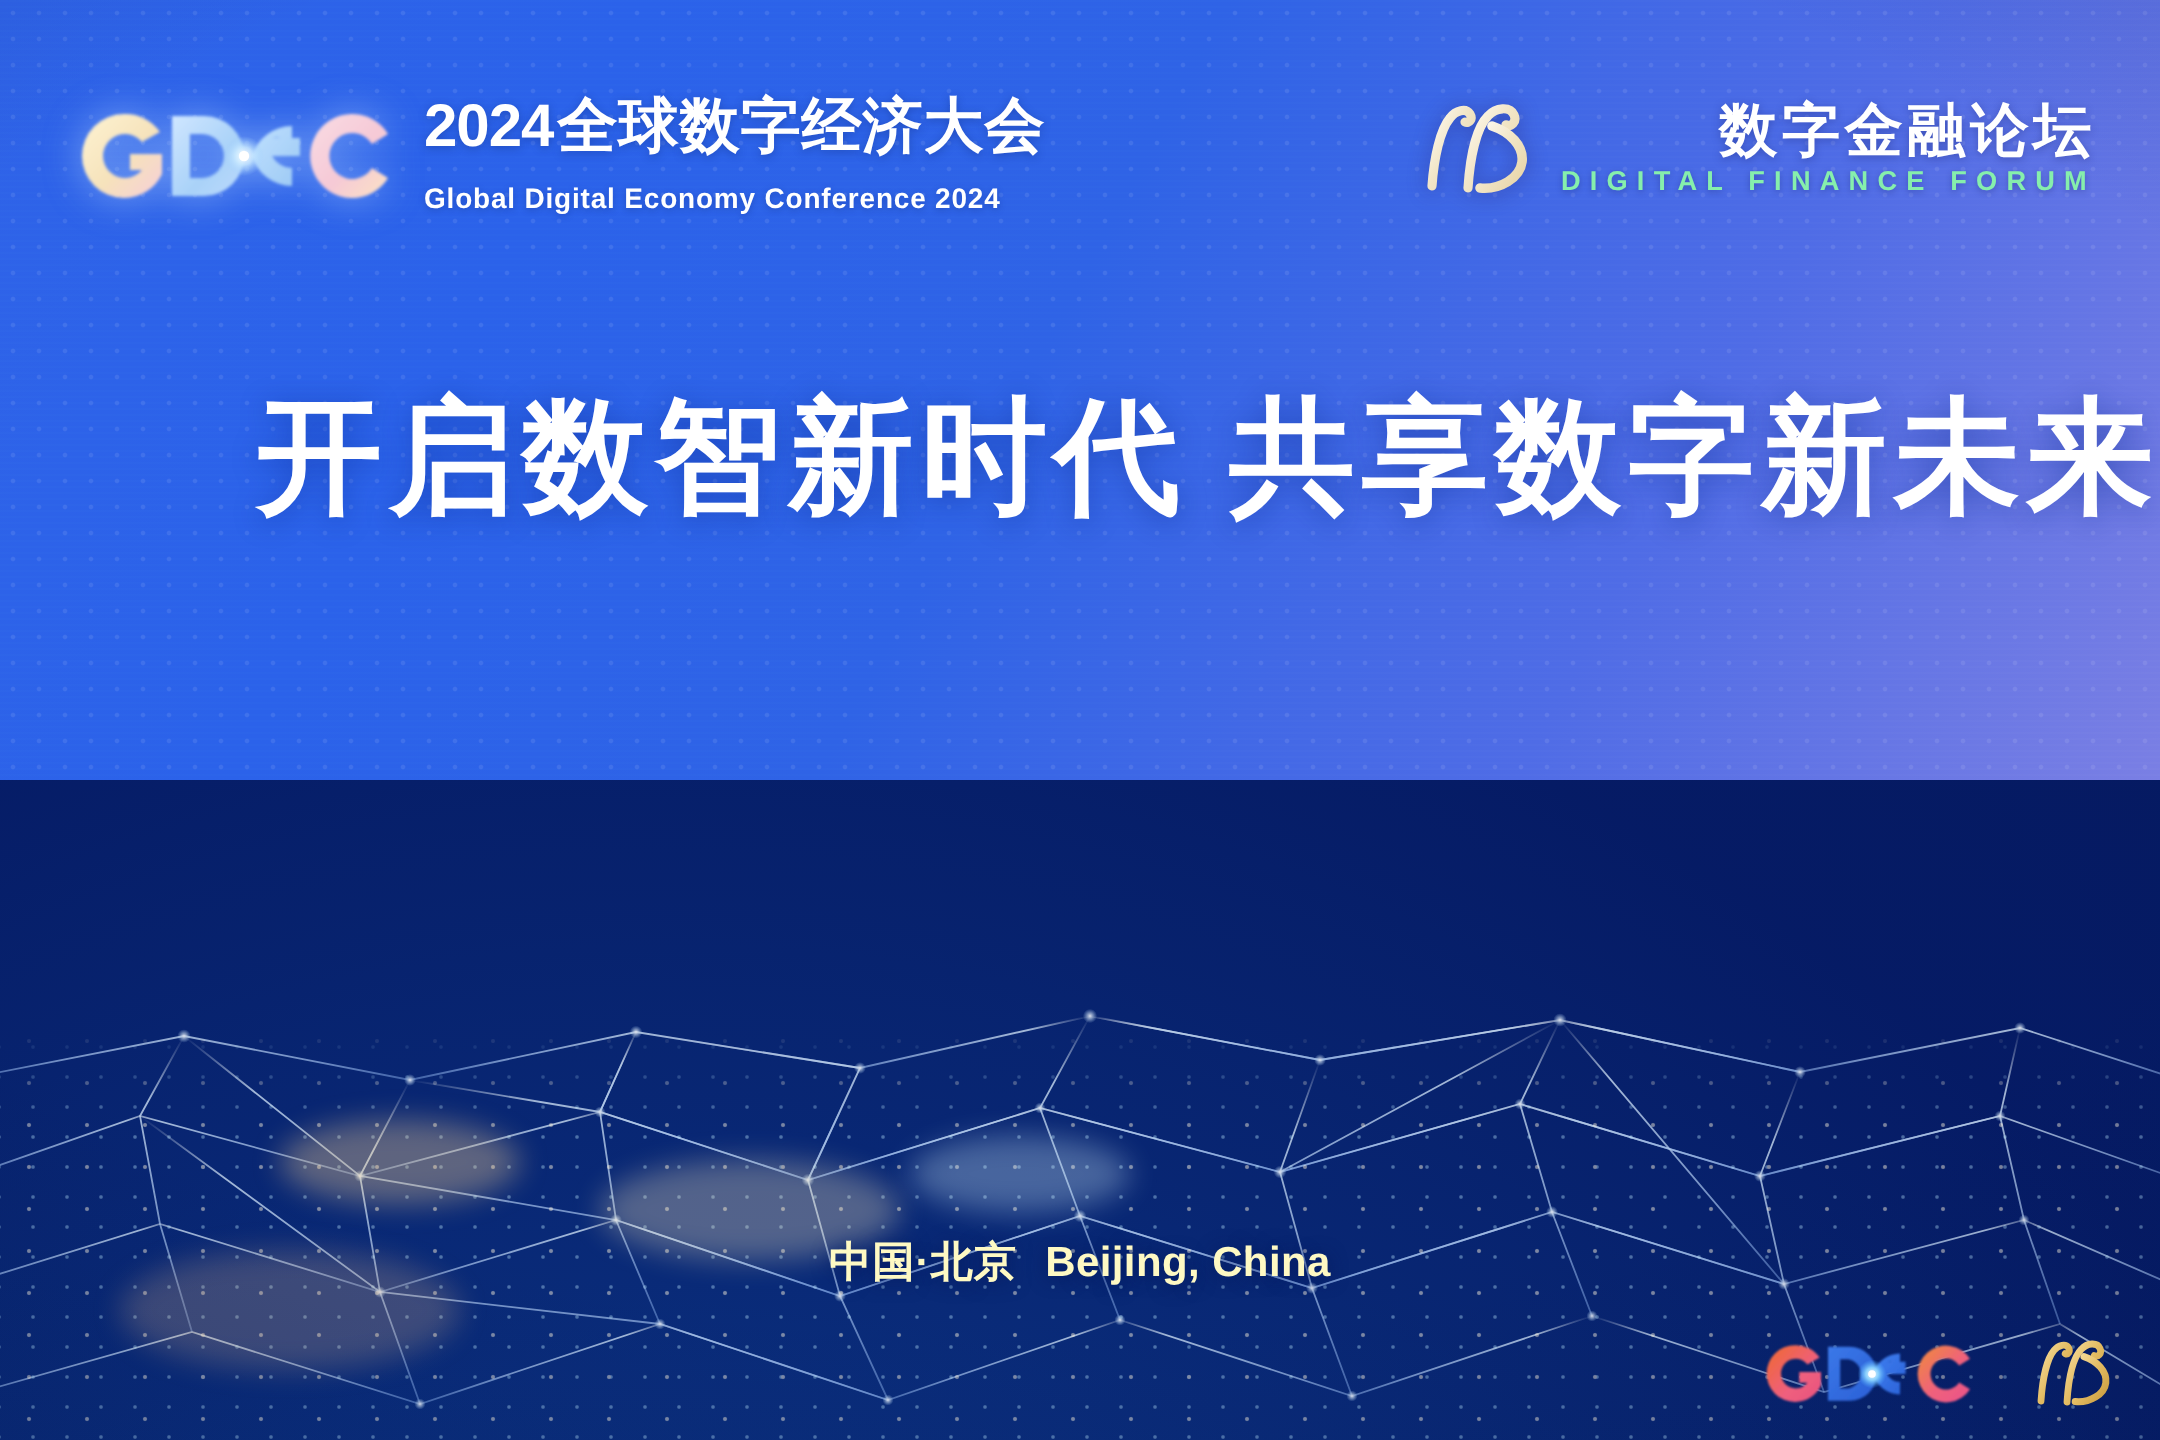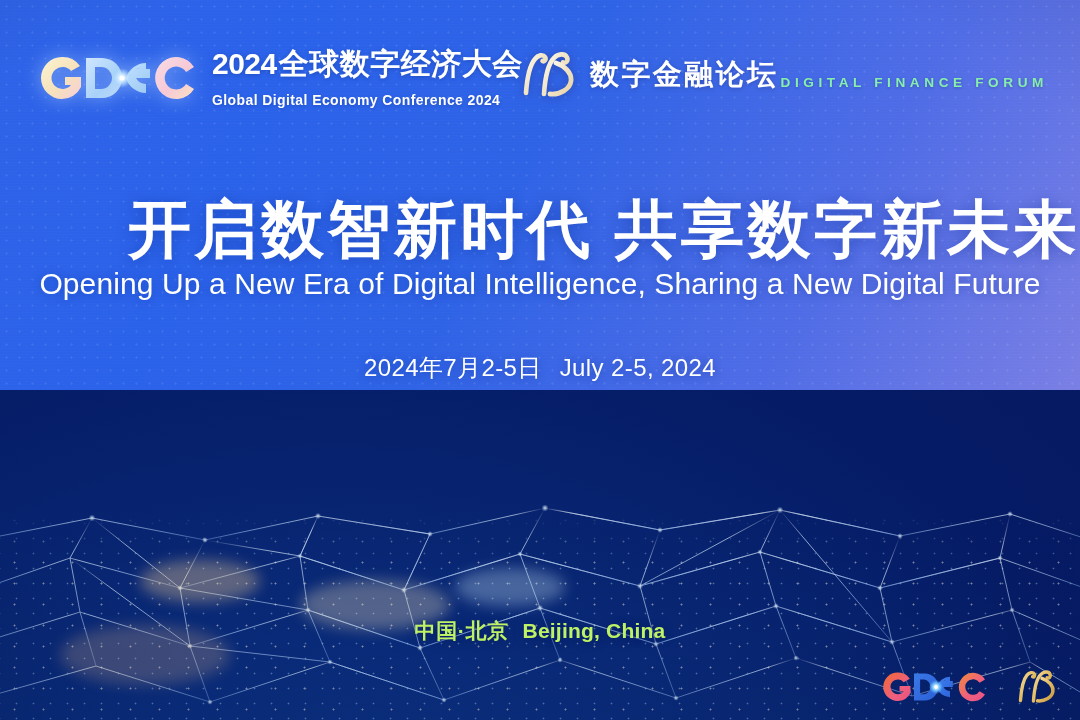--- a/index.html
+++ b/index.html
@@ -163,21 +163,21 @@
 
   .logo-dff {
     position: absolute;
     right: 32px; top: 49px;
     display: flex; align-items: center; gap: 12px;
   }
   .dff-mark {
     width: 58px; height: 52px;
     filter: drop-shadow(0 1px 5px rgba(40,40,120,0.45));
   }
-  .dff-words { display: flex; flex-direction: row; gap: 2px; align-items: flex-end; }
+  .dff-words { display: flex; flex-direction: column; gap: 2px; align-items: flex-end; }
   .dff-cn {
     font-size: 29px; font-weight: 700; color: #ffffff;
     letter-spacing: 2.4px; line-height: 1.02; white-space: nowrap;
     text-shadow: 0 1px 4px rgba(30,40,120,0.4);
   }
   .dff-en {
     font-size: 13.6px; font-weight: 700; color: #86efac;
     letter-spacing: 4.6px; white-space: nowrap;
     text-shadow: 0 1px 3px rgba(30,40,120,0.4);
   }
@@ -218,21 +218,21 @@
     text-shadow: 0 1px 8px rgba(10,40,140,0.45);
   }
   .dateline .gap { display: inline-block; width: 18px; }
 
   .location {
     position: absolute;
     left: 0; right: 0; top: 617px;
     text-align: center;
     font-size: 21px;
     font-weight: 700;
-    color: #bef264;
+    color: #fef9c3;
     letter-spacing: 0.6px;
     white-space: nowrap;
     text-shadow: 0 1px 9px rgba(6,24,90,0.8);
   }
   .location .gap { display: inline-block; width: 14px; }
   .location .en { font-weight: 700; letter-spacing: 0.2px; }
 
   
   .corner-logos {
     position: absolute;
@@ -415,25 +415,21 @@
       </svg>
     </div>
     <div class="dff-words">
       <div class="dff-cn">数字金融论坛</div>
       <div class="dff-en">DIGITAL FINANCE FORUM</div>
     </div>
   </div>
 
   <div class="headline">开启数智新时代  共享数字新未来</div>
 
-  <div class="subheadline">Opening Up a New Era of Digital Intelligence, Sharing a New Digital Future</div>
-
-  <div class="dateline">
-    <span>2024年7月2-5日</span><span class="gap"></span><span>July 2-5, 2024</span>
-  </div>
+
 
   <div class="location">
     <span>中国·北京</span><span class="gap"></span><span class="en">Beijing, China</span>
   </div>
 
   <div class="corner-logos">
     <div class="corner-gdec">
       <svg viewBox="0 0 110 34" width="110" height="34" aria-hidden="true">
         <defs>
           <linearGradient id="cG" x1="0" y1="0" x2="1" y2="1">

